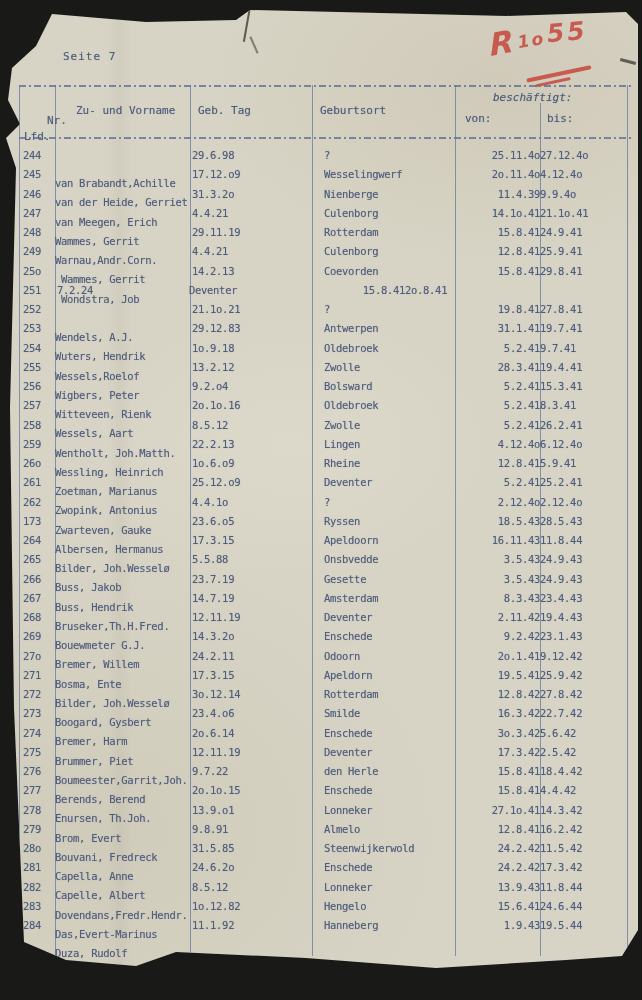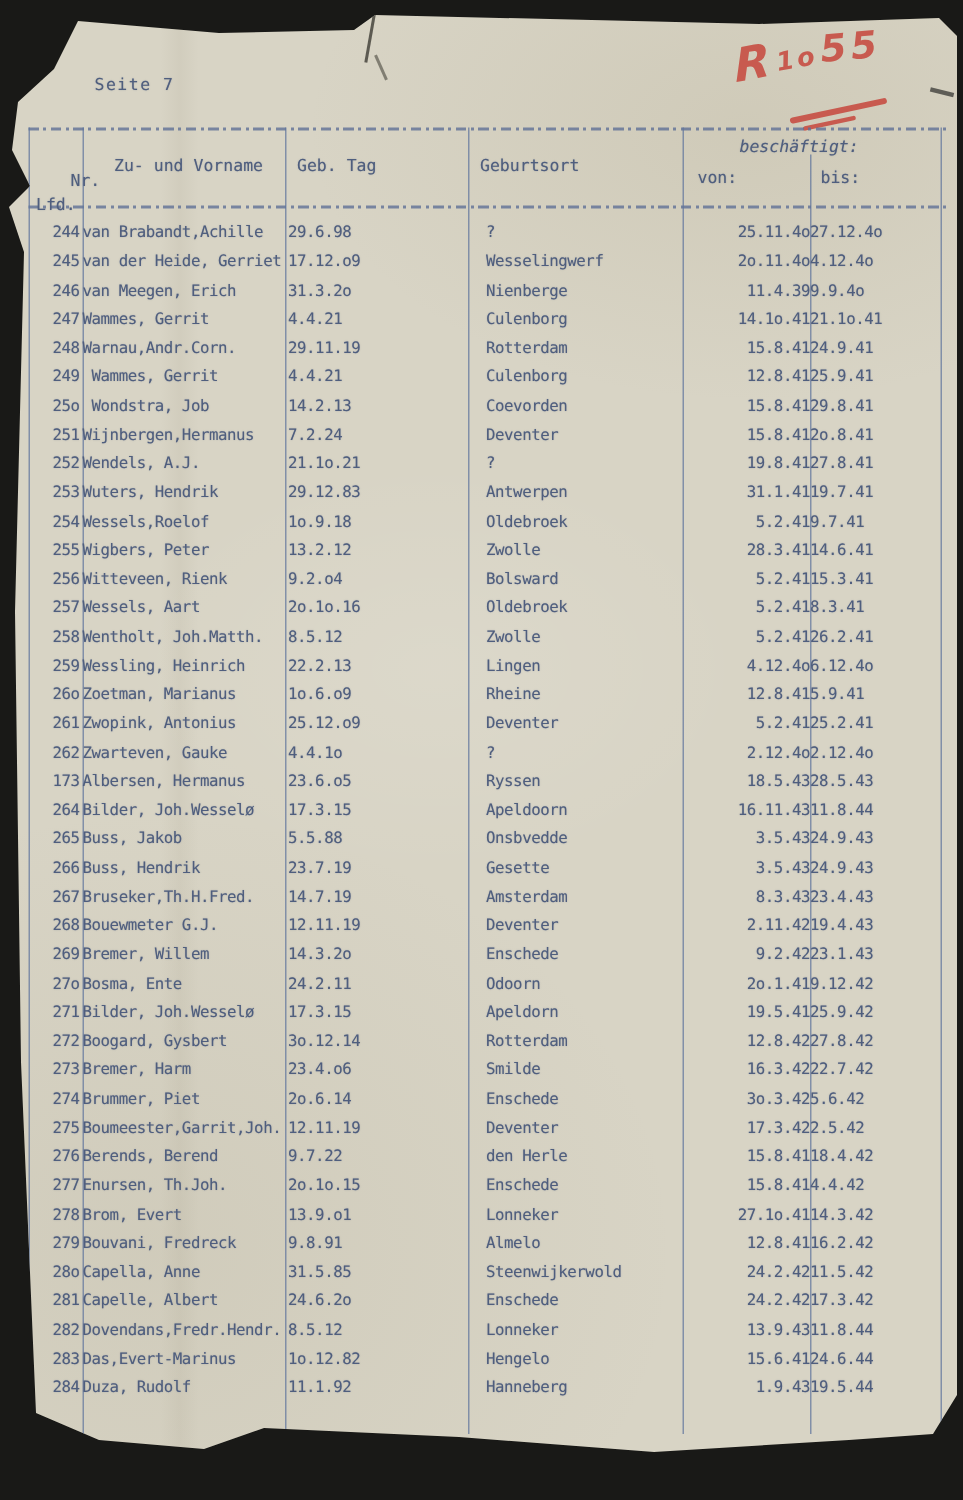--- a/index.html
+++ b/index.html
@@ -59,22 +59,22 @@
   .th-geb{left:192px;top:96px;}
   .th-ort{left:314px;top:96px;}
   .th-besch{left:487px;top:83px;font-style:italic;}
   .th-von{left:459px;top:104px;}
   .th-bis{left:541px;top:104px;}
   
   .tbody{position:absolute;left:13px;top:138px;width:608px;}
   .row{display:flex;height:19.25px;line-height:19.25px;}
   .cell{font-size:10.5px;letter-spacing:-0.3px;white-space:pre;overflow:visible;
         color:#4f5e7e;text-shadow:0 0 0.8px rgba(79,94,126,0.5);}
-  .c-nr{width:36px;padding-left:16px;box-sizing:border-box;}
-  .c-name{width:135px;padding-left:0;box-sizing:border-box;}
+  .c-nr{width:36px;padding-left:4px;box-sizing:border-box;}
+  .c-name{width:135px;padding-left:0;box-sizing:border-box;margin-top:28px;}
   .c-geb{width:122px;padding-left:2px;box-sizing:border-box;}
   .c-ort{width:143px;padding-left:12px;box-sizing:border-box;}
   .c-von{width:85px;padding-left:13px;box-sizing:border-box;text-align:right;}
   .c-bis{width:87px;padding-left:0;box-sizing:border-box;}
 </style>
 </head>
 <body>
 
 <div class="stage">
   <div class="paper">
@@ -162,21 +162,20 @@
         <div class="row">
     <div class="cell c-nr">25o</div>
     <div class="cell c-name"> Wondstra, Job</div>
     <div class="cell c-geb">14.2.13</div>
     <div class="cell c-ort">Coevorden</div>
     <div class="cell c-von">15.8.41</div>
     <div class="cell c-bis">29.8.41</div>
   </div>
         <div class="row">
     <div class="cell c-nr">251</div>
-    <div class="cell c-name">Wijnbergen,Hermanus</div>
     <div class="cell c-geb">7.2.24</div>
     <div class="cell c-ort">Deventer</div>
     <div class="cell c-von">15.8.41</div>
     <div class="cell c-bis">2o.8.41</div>
   </div>
         <div class="row">
     <div class="cell c-nr">252</div>
     <div class="cell c-name">Wendels, A.J.</div>
     <div class="cell c-geb">21.1o.21</div>
     <div class="cell c-ort">?</div>
@@ -198,21 +197,21 @@
     <div class="cell c-ort">Oldebroek</div>
     <div class="cell c-von">5.2.41</div>
     <div class="cell c-bis">9.7.41</div>
   </div>
         <div class="row">
     <div class="cell c-nr">255</div>
     <div class="cell c-name">Wigbers, Peter</div>
     <div class="cell c-geb">13.2.12</div>
     <div class="cell c-ort">Zwolle</div>
     <div class="cell c-von">28.3.41</div>
-    <div class="cell c-bis">14.6.41</div>
+    <div class="cell c-bis">19.4.41</div>
   </div>
         <div class="row">
     <div class="cell c-nr">256</div>
     <div class="cell c-name">Witteveen, Rienk</div>
     <div class="cell c-geb">9.2.o4</div>
     <div class="cell c-ort">Bolsward</div>
     <div class="cell c-von">5.2.41</div>
     <div class="cell c-bis">15.3.41</div>
   </div>
         <div class="row">

